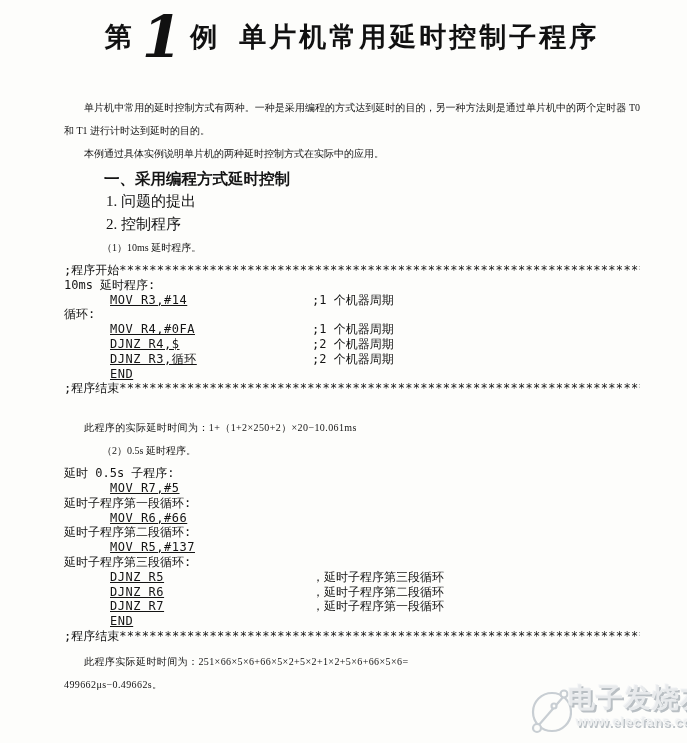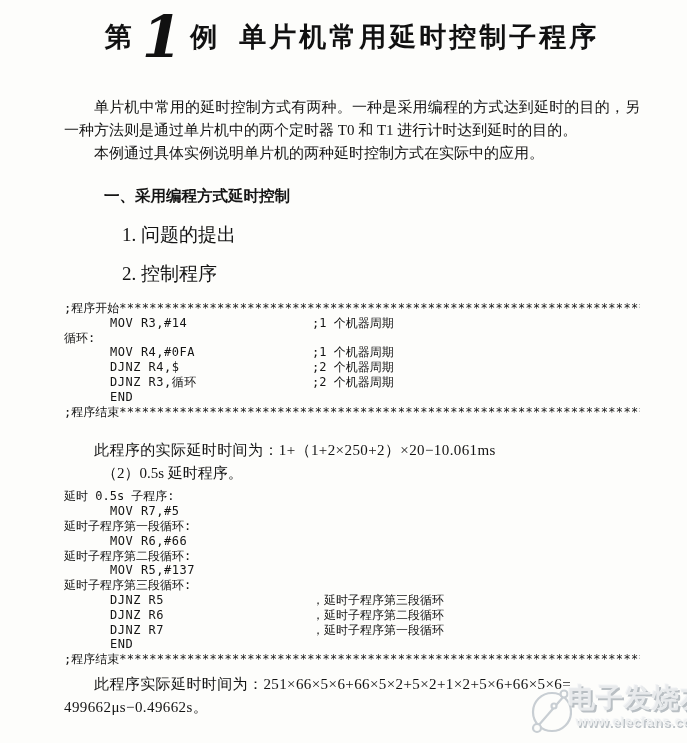--- a/index.html
+++ b/index.html
@@ -25,43 +25,43 @@
   }
   .chapter-num{
     font-family:"DejaVu Serif","Liberation Serif",serif;
     font-style:italic;font-weight:700;
     font-size:58px;line-height:58px;
     margin:0 8px 0 10px;color:#111;
   }
   .title-gap{margin-left:22px;letter-spacing:3px;text-align:center;}
   
   .para{
-    font-size:15px;line-height:23px;margin:0;
+    font-size:10px;line-height:23px;margin:0;
     text-align:justify;
   }
   .indent{text-indent:2em;}
   .sect-heading{
     font-family:"Liberation Sans","DejaVu Sans",sans-serif;
     font-weight:700;font-size:15.5px;line-height:23px;
-    padding-left:40px;margin:19px 0 0 0;
+    padding-left:40px;margin:2px 0 0 0;
   }
   .sub-heading{
-    font-size:19px;line-height:23px;
-    padding-left:42px;margin:16px;
+    font-size:15px;line-height:23px;
+    padding-left:42px;margin:0;
   }
   .first-space{margin-top:28px;}
   
   .code{
     font-family:"DejaVu Sans Mono","Liberation Mono",monospace;
     font-size:12px;line-height:14.8px;
     margin-top:4px;
   }
   .crow{position:relative;height:14.8px;white-space:nowrap;}
   .crow .lbl{position:absolute;left:0;top:0;}
-  .crow .ins{position:absolute;left:46px;top:0;letter-spacing:0.5px;}
+  .crow .ins{position:absolute;left:46px;top:0;letter-spacing:0.5px;text-decoration:underline;}
   .crow .cmt{position:absolute;left:248px;top:0;}
   .starline{
     height:14.8px;white-space:nowrap;overflow:hidden;
     font-family:"DejaVu Sans Mono","Liberation Mono",monospace;
     font-size:12px;line-height:14.8px;
   }
   .starline .stars{letter-spacing:0.3px;}
   
   .formula{letter-spacing:0.4px;}
   .result1{margin-top:20px;}
@@ -100,24 +100,30 @@
     <span class="zh-bold">例</span>
     <span class="zh-bold title-gap">单片机常用延时控制子程序</span>
   </div>
 
   <p class="para indent first-space">单片机中常用的延时控制方式有两种。一种是采用编程的方式达到延时的目的，另一种方法则是通过单片机中的两个定时器 T0 和 T1 进行计时达到延时的目的。</p>
   <p class="para indent">本例通过具体实例说明单片机的两种延时控制方式在实际中的应用。</p>
 
   <p class="sect-heading">一、采用编程方式延时控制</p>
   <p class="sub-heading">1.  问题的提出</p>
   <p class="sub-heading">2.  控制程序</p>
+  <p class="para" style="padding-left:38px;">（1）10ms 延时程序。</p>
 
   <div class="code">
     <div class="starline">
       <span>;程序开始</span><span class="stars">**********************************************************************</span>
+    </div>
+    <div class="crow">
+      <span class="lbl">10ms 延时程序:</span>
+      <span class="ins"></span>
+      <span class="cmt"></span>
     </div>
     <div class="crow">
       <span class="lbl"></span>
       <span class="ins">MOV R3,#14</span>
       <span class="cmt">;1 个机器周期</span>
     </div>
     <div class="crow">
       <span class="lbl">循环:</span>
       <span class="ins"></span>
       <span class="cmt"></span>

